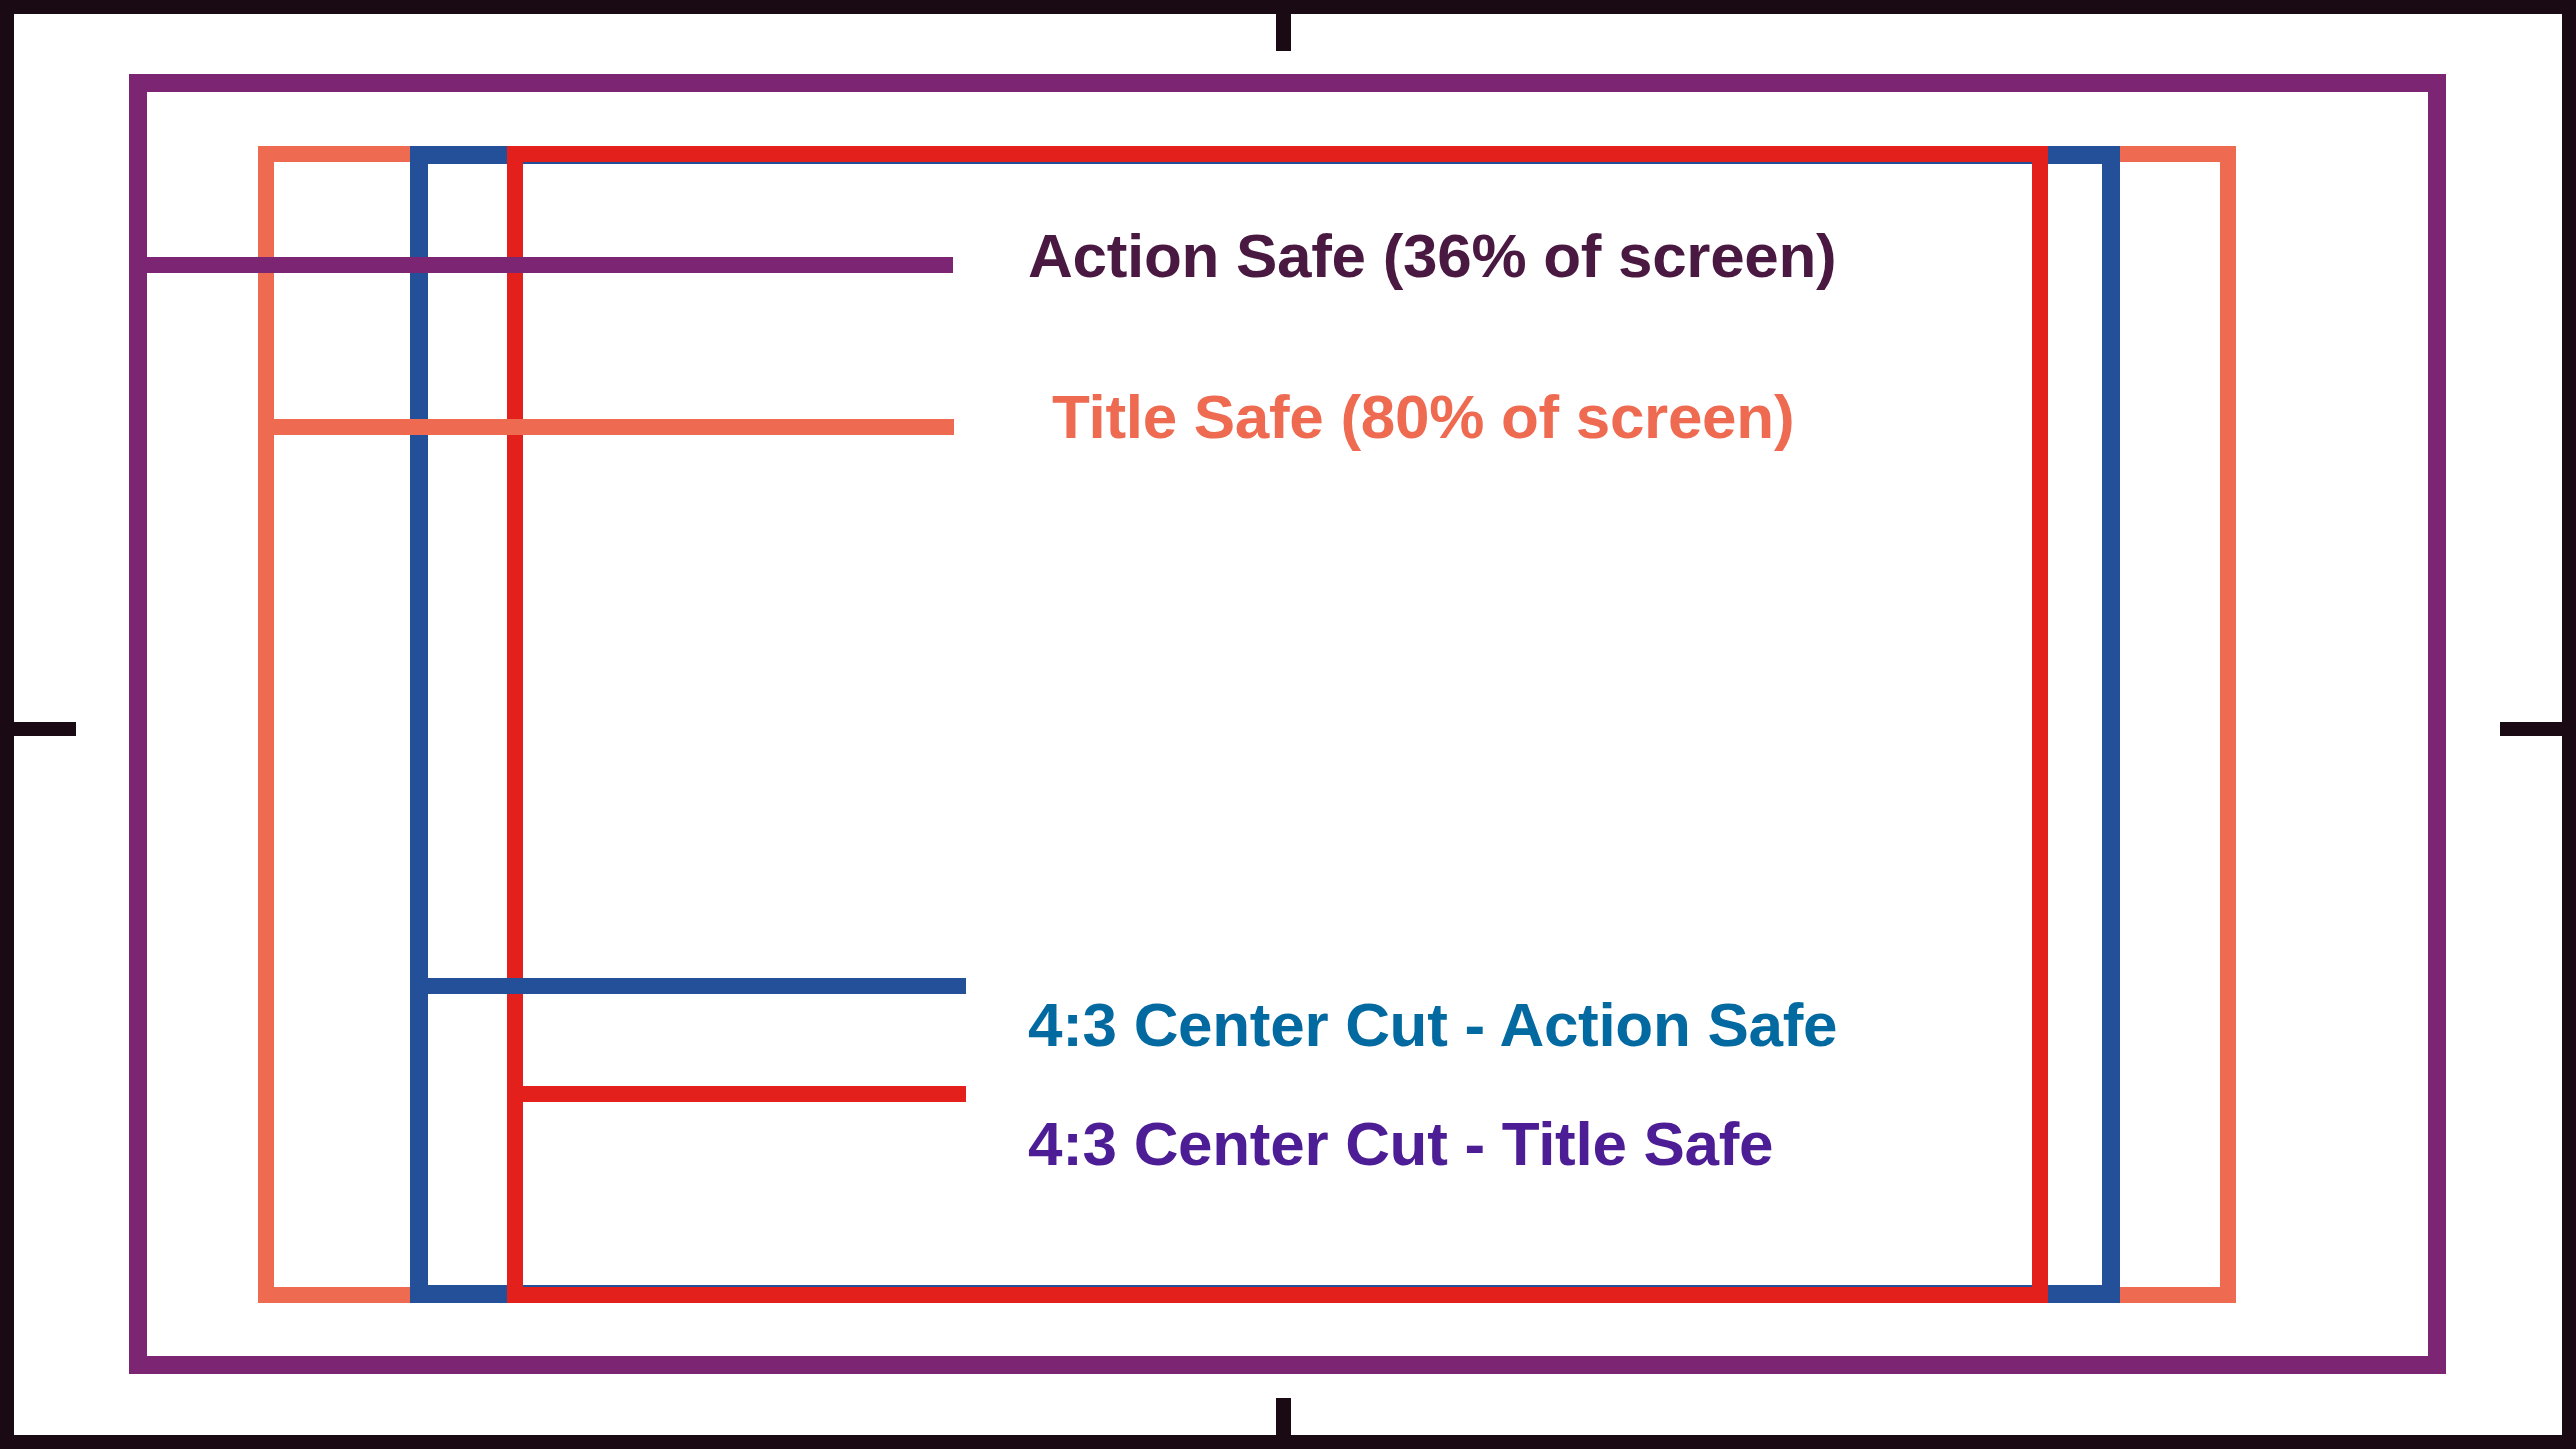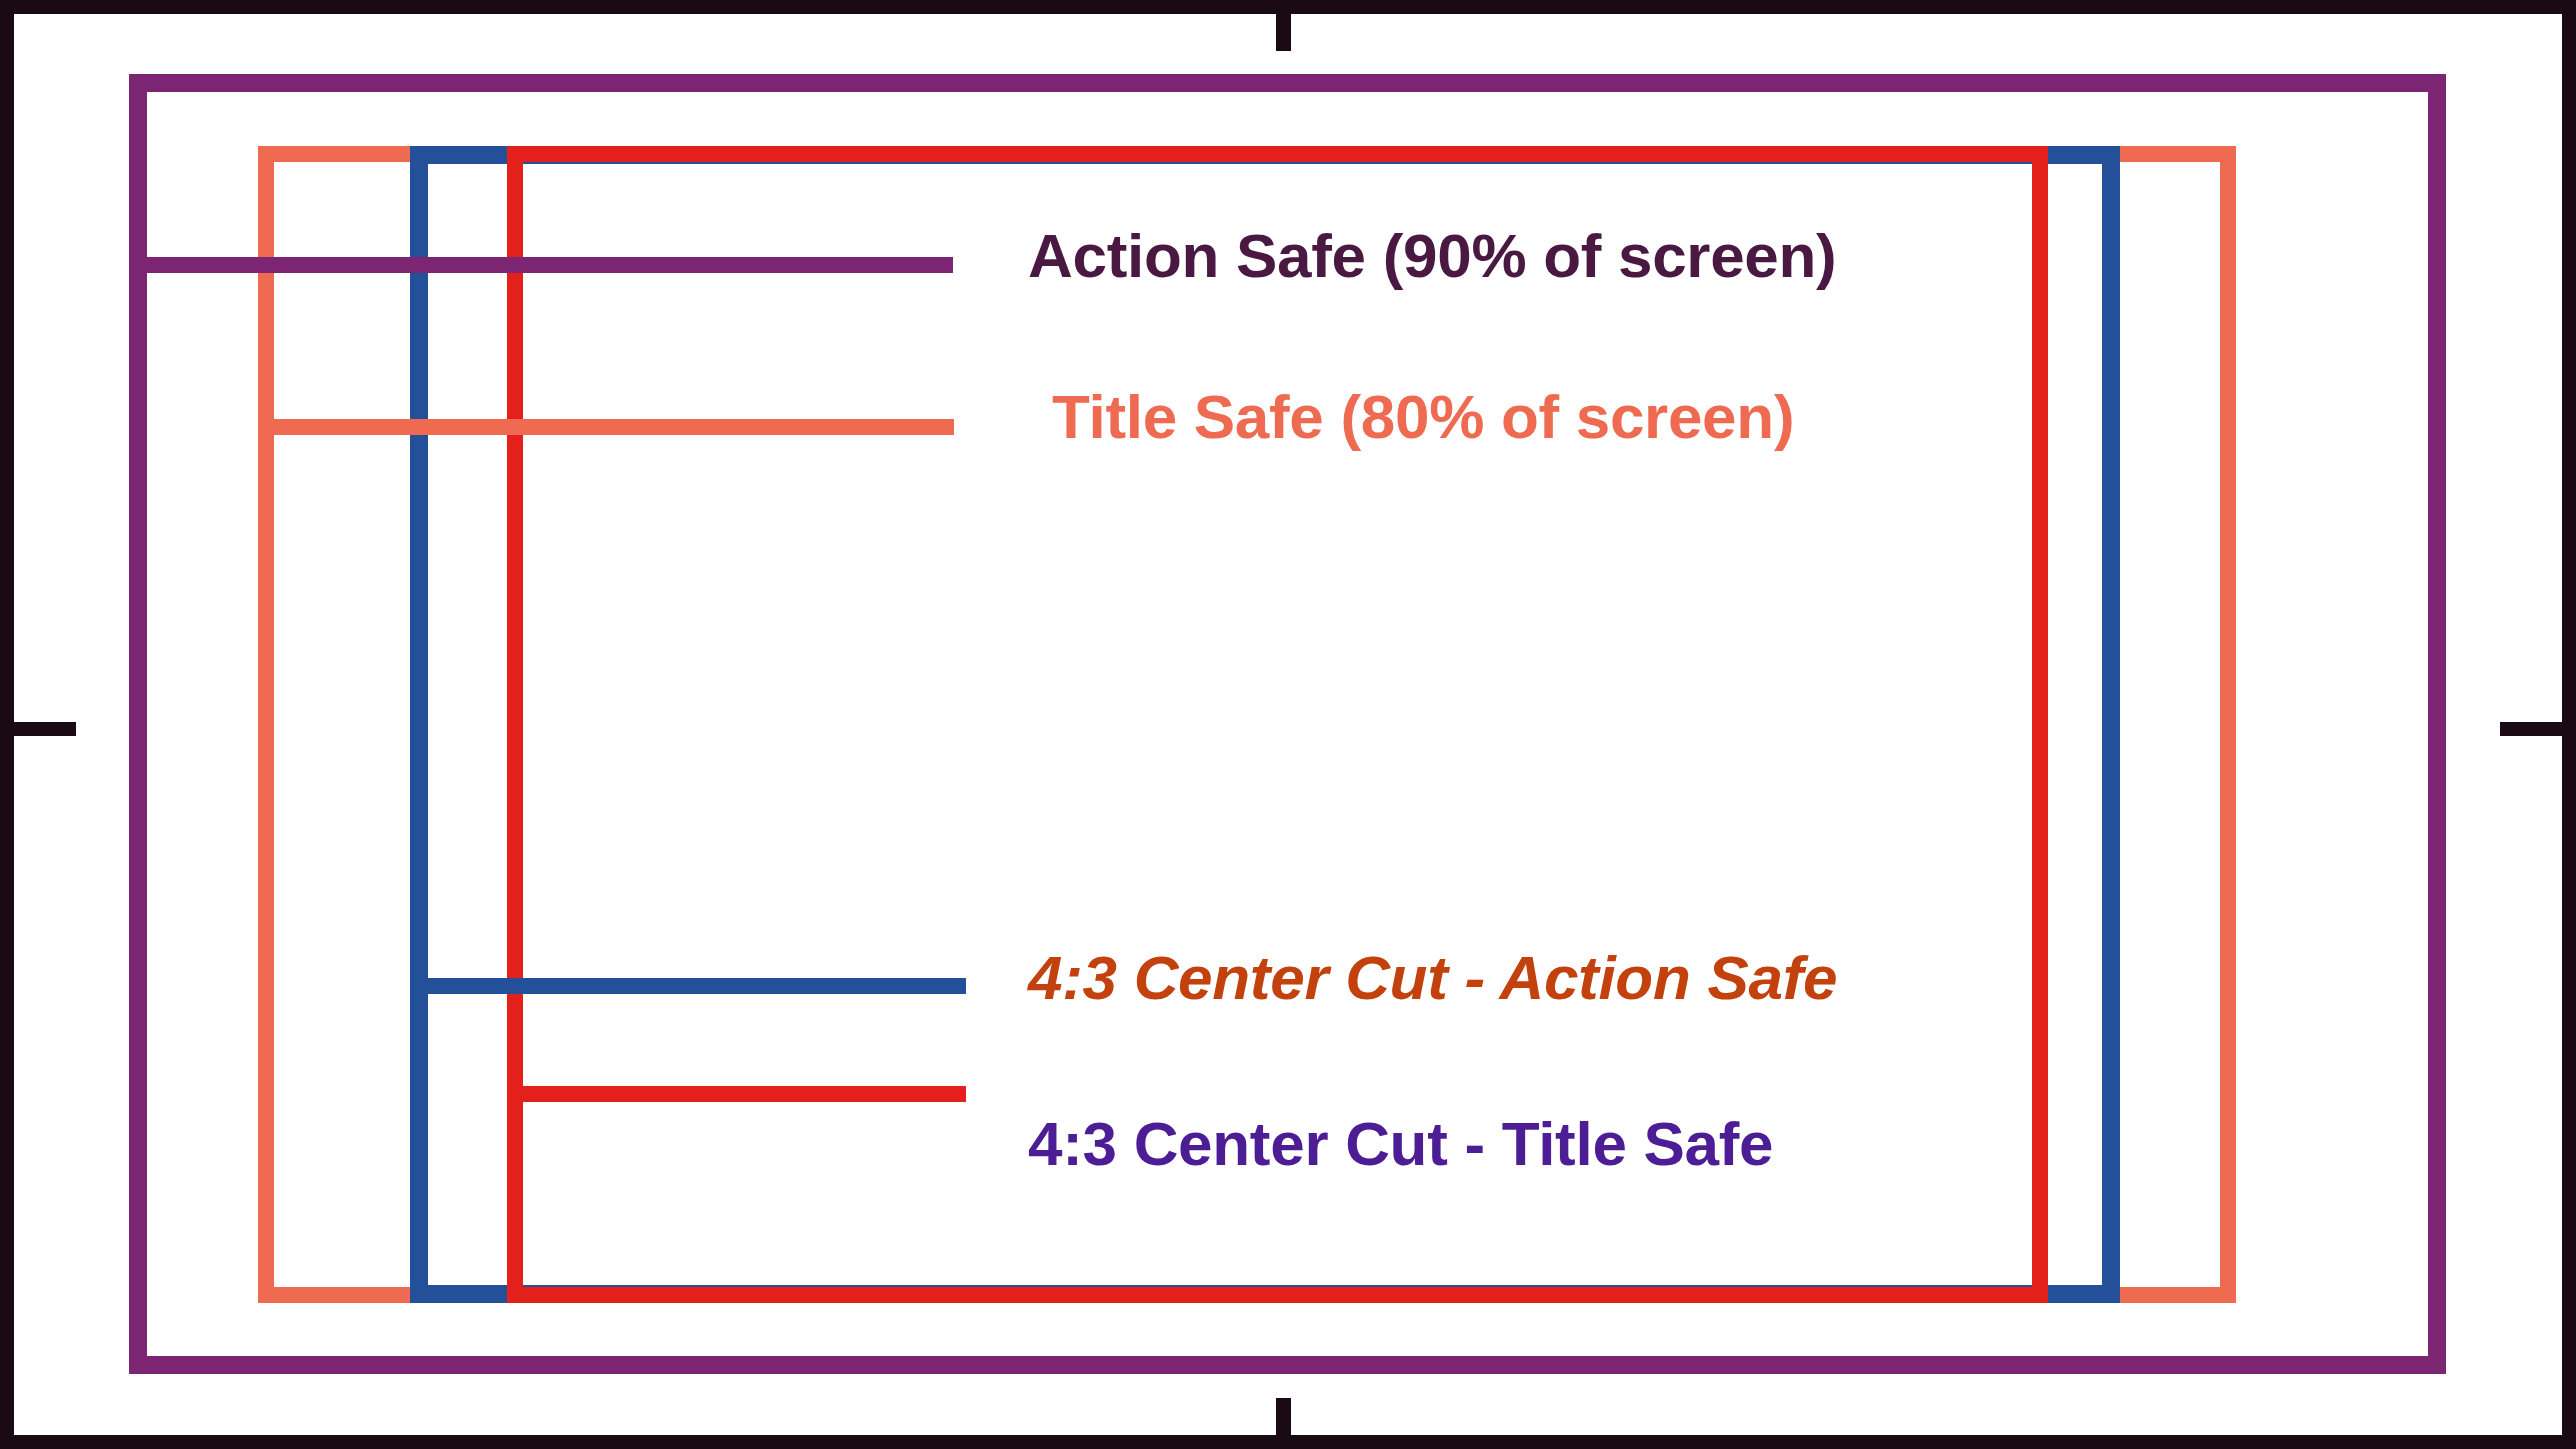--- a/index.html
+++ b/index.html
@@ -83,21 +83,21 @@
     position: absolute;
     left: 1028px;
     font-weight: bold;
     font-size: 62px;
     line-height: 1;
     letter-spacing: -0.3px;
     white-space: nowrap;
   }
   .label-action-safe    { top: 225px;  color: #4A1942; }
   .label-title-safe     { top: 386px;  color: #EE6A51; margin-left: 24px; }
-  .label-cc-action-safe { top: 947px; color: #c2410c; font-style: italic; }
+  .label-cc-action-safe { top: 994px; color: #0369a1; }
   .label-cc-title-safe  { top: 1113px; color: #4c1d95; }
 </style>
 </head>
 <body>
 
 <div id="stage">
 
   <div class="frame-edge frame-top"></div>
   <div class="frame-edge frame-bottom"></div>
   <div class="frame-edge frame-left"></div>
@@ -111,21 +111,21 @@
   <div class="safe-box box-action-safe"></div>
   <div class="safe-box box-title-safe"></div>
   <div class="safe-box box-cc-action-safe"></div>
   <div class="safe-box box-cc-title-safe"></div>
 
   <div class="leader leader-action-safe"></div>
   <div class="leader leader-title-safe"></div>
   <div class="leader leader-cc-action-safe"></div>
   <div class="leader leader-cc-title-safe"></div>
 
-  <div class="label label-action-safe">Action Safe (90% of screen)</div>
+  <div class="label label-action-safe">Action Safe (36% of screen)</div>
 
   <div class="label label-title-safe">Title Safe (80% of screen)</div>
 
   <div class="label label-cc-action-safe">4:3 Center Cut - Action Safe</div>
 
   <div class="label label-cc-title-safe">4:3 Center Cut - Title Safe</div>
 
 </div>
 
 

